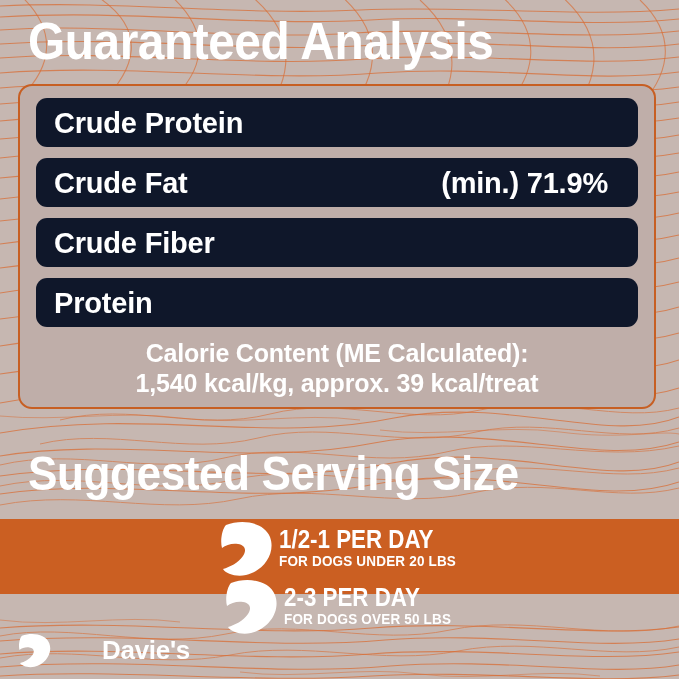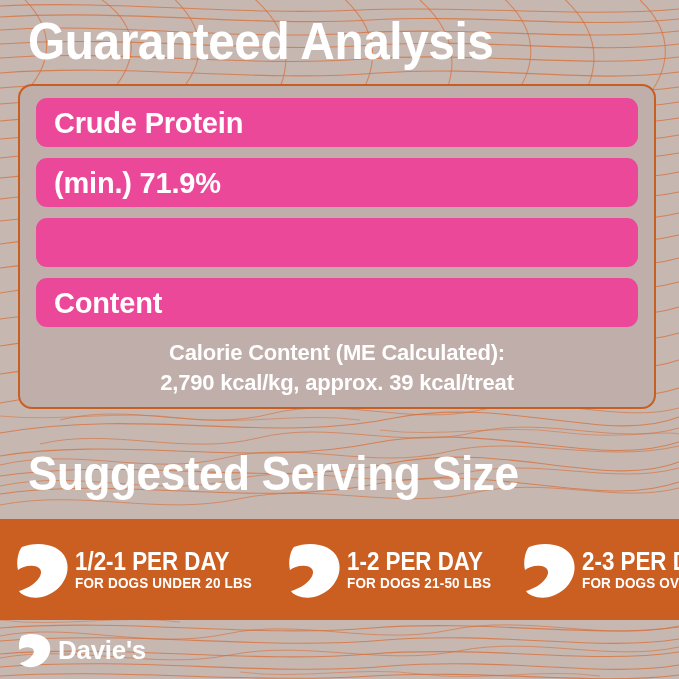--- a/index.html
+++ b/index.html
@@ -67,21 +67,21 @@
     border-radius: 14px;
     background: #bfaea9;
     z-index: 2;
     padding: 12px 16px 0 16px;
   }
 
   .analysis-row {
     position: relative;
     height: 49px;
     margin-bottom: 11px;
-    background: #ec4899;
+    background: #0f172a;
     border-radius: 11px;
     display: flex;
     align-items: center;
     justify-content: space-between;
     padding: 0 30px 0 18px;
     box-sizing: border-box;
   }
   .row-label, .row-value {
     color: #ffffff;
     font-family: "Liberation Sans Narrow", "Liberation Sans", sans-serif;
@@ -91,37 +91,38 @@
     letter-spacing: -0.2px;
     white-space: nowrap;
   }
 
   #calorie-block {
     margin-top: 6px;
     text-align: center;
     color: #ffffff;
     font-family: "Liberation Sans Narrow", "Liberation Sans", sans-serif;
     font-weight: bold;
-    font-size: 22px;
+    font-size: 25px;
     line-height: 30px;
     letter-spacing: -0.2px;
   }
   #calorie-block div { white-space: nowrap; }
 
   
   #serving-band {
     position: absolute;
     left: 0;
     top: 519px;
     width: 679px;
-    height: 101px;
+    height: 75px;
     background: #cb5f22;
     z-index: 2;
     display: flex;
     align-items: center;
+    flex-direction: column;
   }
   .serving-item {
     display: flex;
     align-items: center;
     flex: 0 0 auto;
   }
   #serving-item-0 { margin-left: 16px; }
   #serving-item-1 { margin-left: 16px; }
   #serving-item-2 { margin-left: 16px; }
 
@@ -174,20 +175,21 @@
     margin-right: 6px;
   }
   #brand-name {
     color: #ffffff;
     font-family: "Liberation Sans Narrow", "Liberation Sans", sans-serif;
     font-weight: bold;
     font-size: 26px;
     line-height: 26px;
     letter-spacing: -0.3px;
     white-space: nowrap;
+    margin-left: 44px;
   }
 </style>
 </head>
 <body>
 
 <div id="page">
 
   <div class="wood">
     <svg viewBox="0 0 679 679" preserveAspectRatio="none" xmlns="http://www.w3.org/2000/svg">
       <rect x="0" y="0" width="679" height="679" fill="#c6b7b1"></rect>
@@ -254,63 +256,54 @@
 
   <div class="heading" id="ga-title">Guaranteed Analysis</div>
 
   <div id="analysis-card">
 
     <div class="analysis-row">
       <span class="row-label">Crude Protein</span>
     </div>
 
     <div class="analysis-row">
+      <span class="row-label">Crude Fat</span>
       <span class="row-value">(min.) 71.9%</span>
     </div>
 
     <div class="analysis-row">
+      <span class="row-label">Crude Fiber</span>
     </div>
 
     <div class="analysis-row">
-      <span class="row-label">Content</span>
+      <span class="row-label">Protein</span>
     </div>
 
     <div id="calorie-block">
       <div>Calorie Content (ME Calculated):</div>
-      <div>2,790 kcal/kg, approx. 39 kcal/treat</div>
+      <div>1,540 kcal/kg, approx. 39 kcal/treat</div>
     </div>
   </div>
 
   <div class="heading" id="ss-title">Suggested Serving Size</div>
 
   <div id="serving-band">
 
     <div class="serving-item" id="serving-item-0">
       <span class="treat-icon">
         <svg viewBox="0 0 54 58" xmlns="http://www.w3.org/2000/svg">
           <path fill="#ffffff" d="M6 6 C22 0 44 3 50 18 C56 34 44 52 26 56 C16 58 6 55 3 50 C10 48 18 44 23 37 C27 31 25 26 18 25 C12 24 6 26 2 29 C0 22 2 10 6 6 Z"></path>
         </svg>
       </span>
       <span class="serving-text">
         <span class="serving-amount">1/2-1 PER DAY</span>
         <span class="serving-sub">FOR DOGS UNDER 20 LBS</span>
       </span>
     </div>
 
-    <div class="serving-item" id="serving-item-1">
-      <span class="treat-icon">
-        <svg viewBox="0 0 54 58" xmlns="http://www.w3.org/2000/svg">
-          <path fill="#ffffff" d="M6 6 C22 0 44 3 50 18 C56 34 44 52 26 56 C16 58 6 55 3 50 C10 48 18 44 23 37 C27 31 25 26 18 25 C12 24 6 26 2 29 C0 22 2 10 6 6 Z"></path>
-        </svg>
-      </span>
-      <span class="serving-text">
-        <span class="serving-amount">1-2 PER DAY</span>
-        <span class="serving-sub">FOR DOGS 21-50 LBS</span>
-      </span>
-    </div>
 
     <div class="serving-item" id="serving-item-2">
       <span class="treat-icon">
         <svg viewBox="0 0 54 58" xmlns="http://www.w3.org/2000/svg">
           <path fill="#ffffff" d="M6 6 C22 0 44 3 50 18 C56 34 44 52 26 56 C16 58 6 55 3 50 C10 48 18 44 23 37 C27 31 25 26 18 25 C12 24 6 26 2 29 C0 22 2 10 6 6 Z"></path>
         </svg>
       </span>
       <span class="serving-text">
         <span class="serving-amount">2-3 PER DAY</span>
         <span class="serving-sub">FOR DOGS OVER 50 LBS</span>

